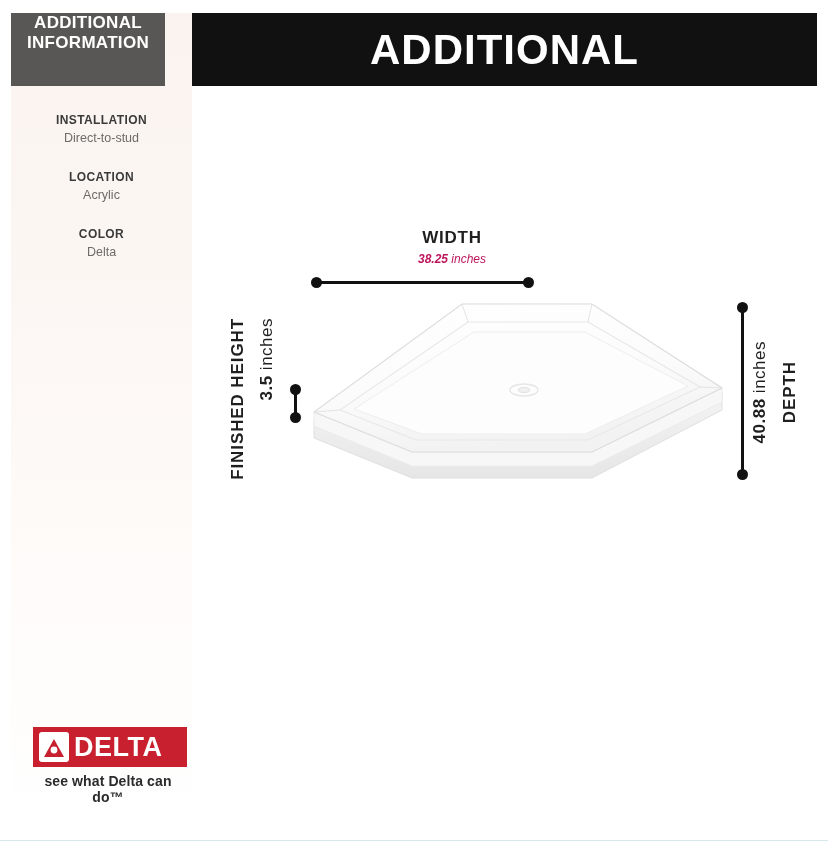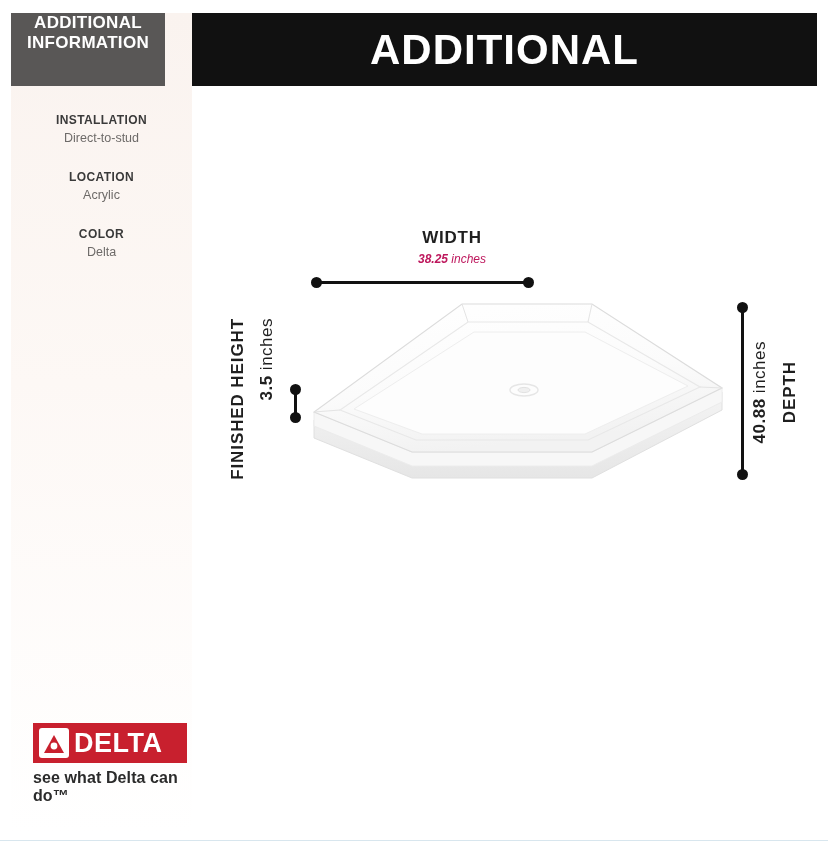--- a/index.html
+++ b/index.html
@@ -103,23 +103,24 @@
     transform: translate(-50%, -50%);
   }
   .logo-text {
     color: #ffffff;
     font-size: 27px;
     font-weight: bold;
     letter-spacing: 0.5px;
     line-height: 30px;
   }
   .logo-tagline {
-    font-size: 16px;
+    font-size: 14px;
     font-weight: bold;
     color: #2b2b2b;
+    text-align: center;
     margin-top: 6px;
     letter-spacing: 0.1px;
   }
 
   
   .banner {
     position: absolute;
     left: 192px;
     top: 13px;
     width: 625px;

